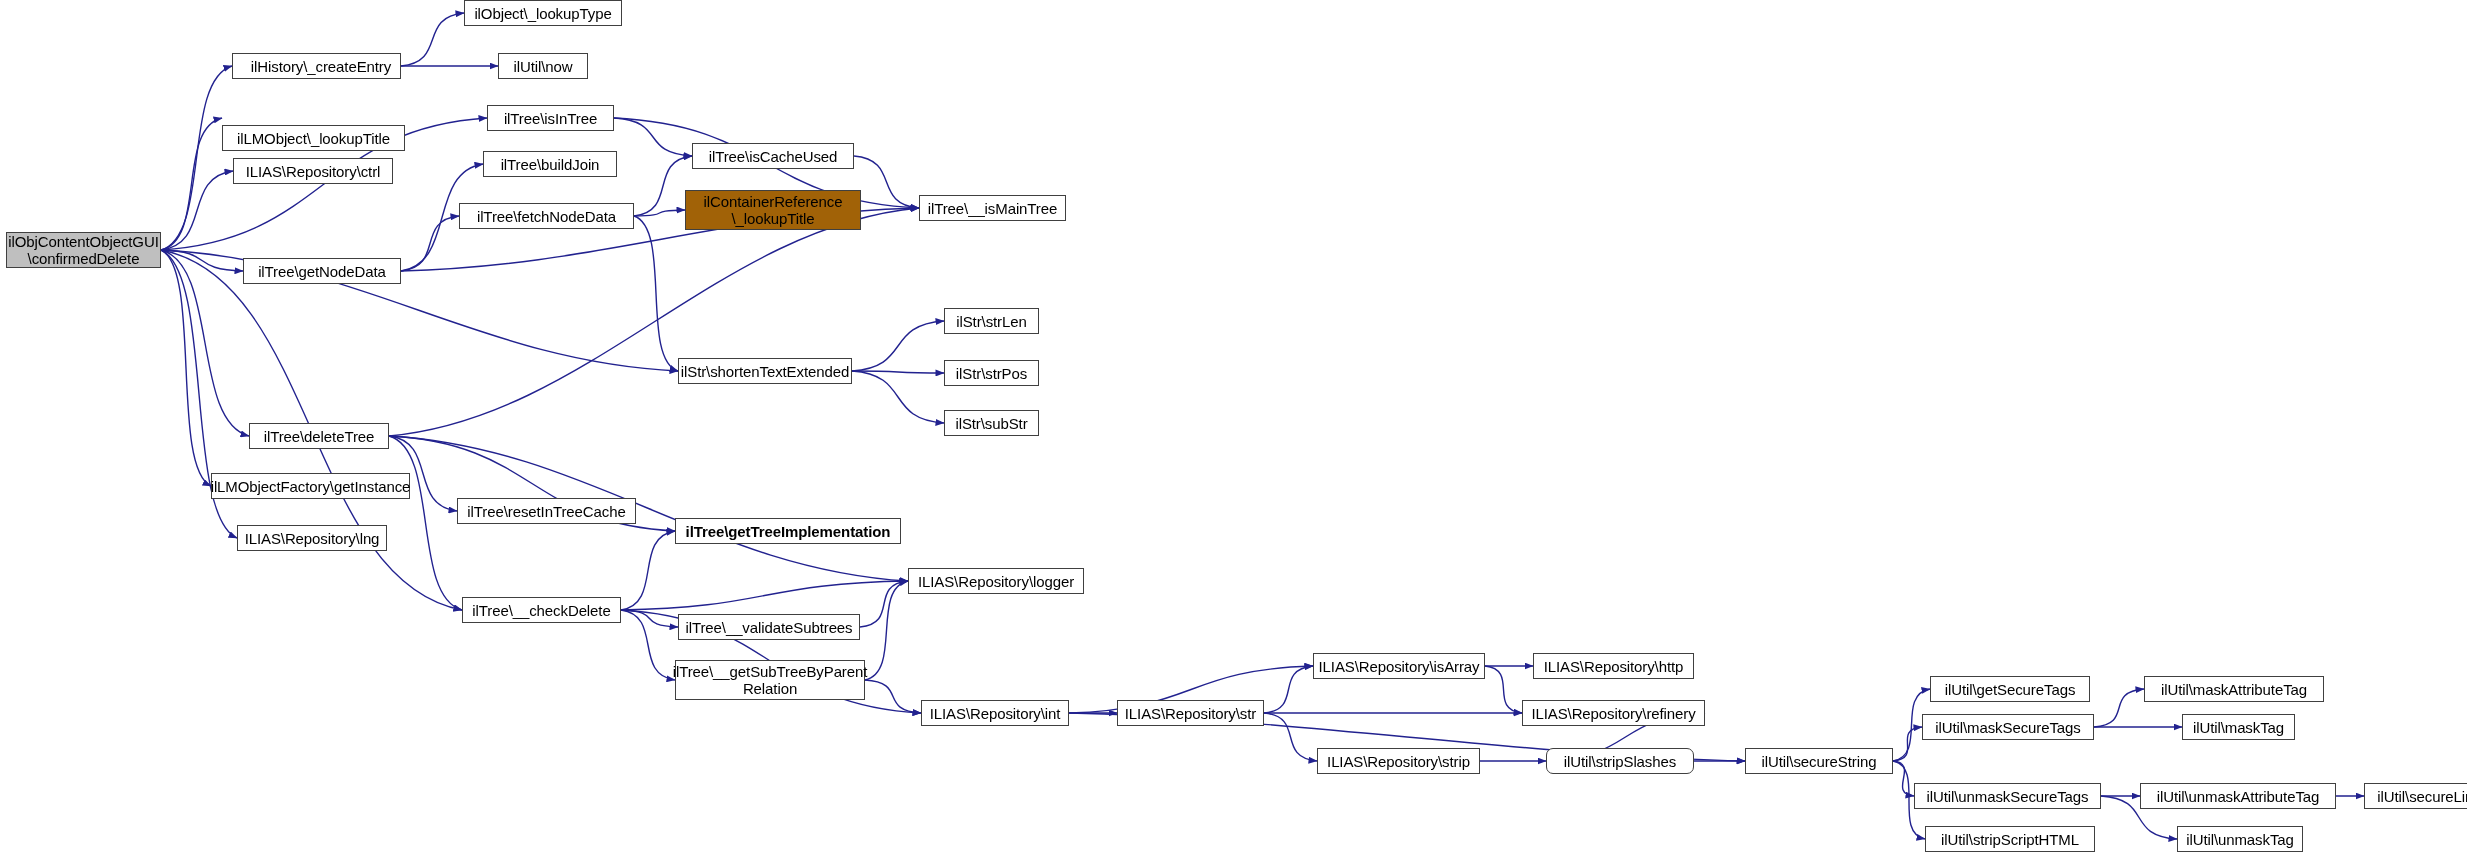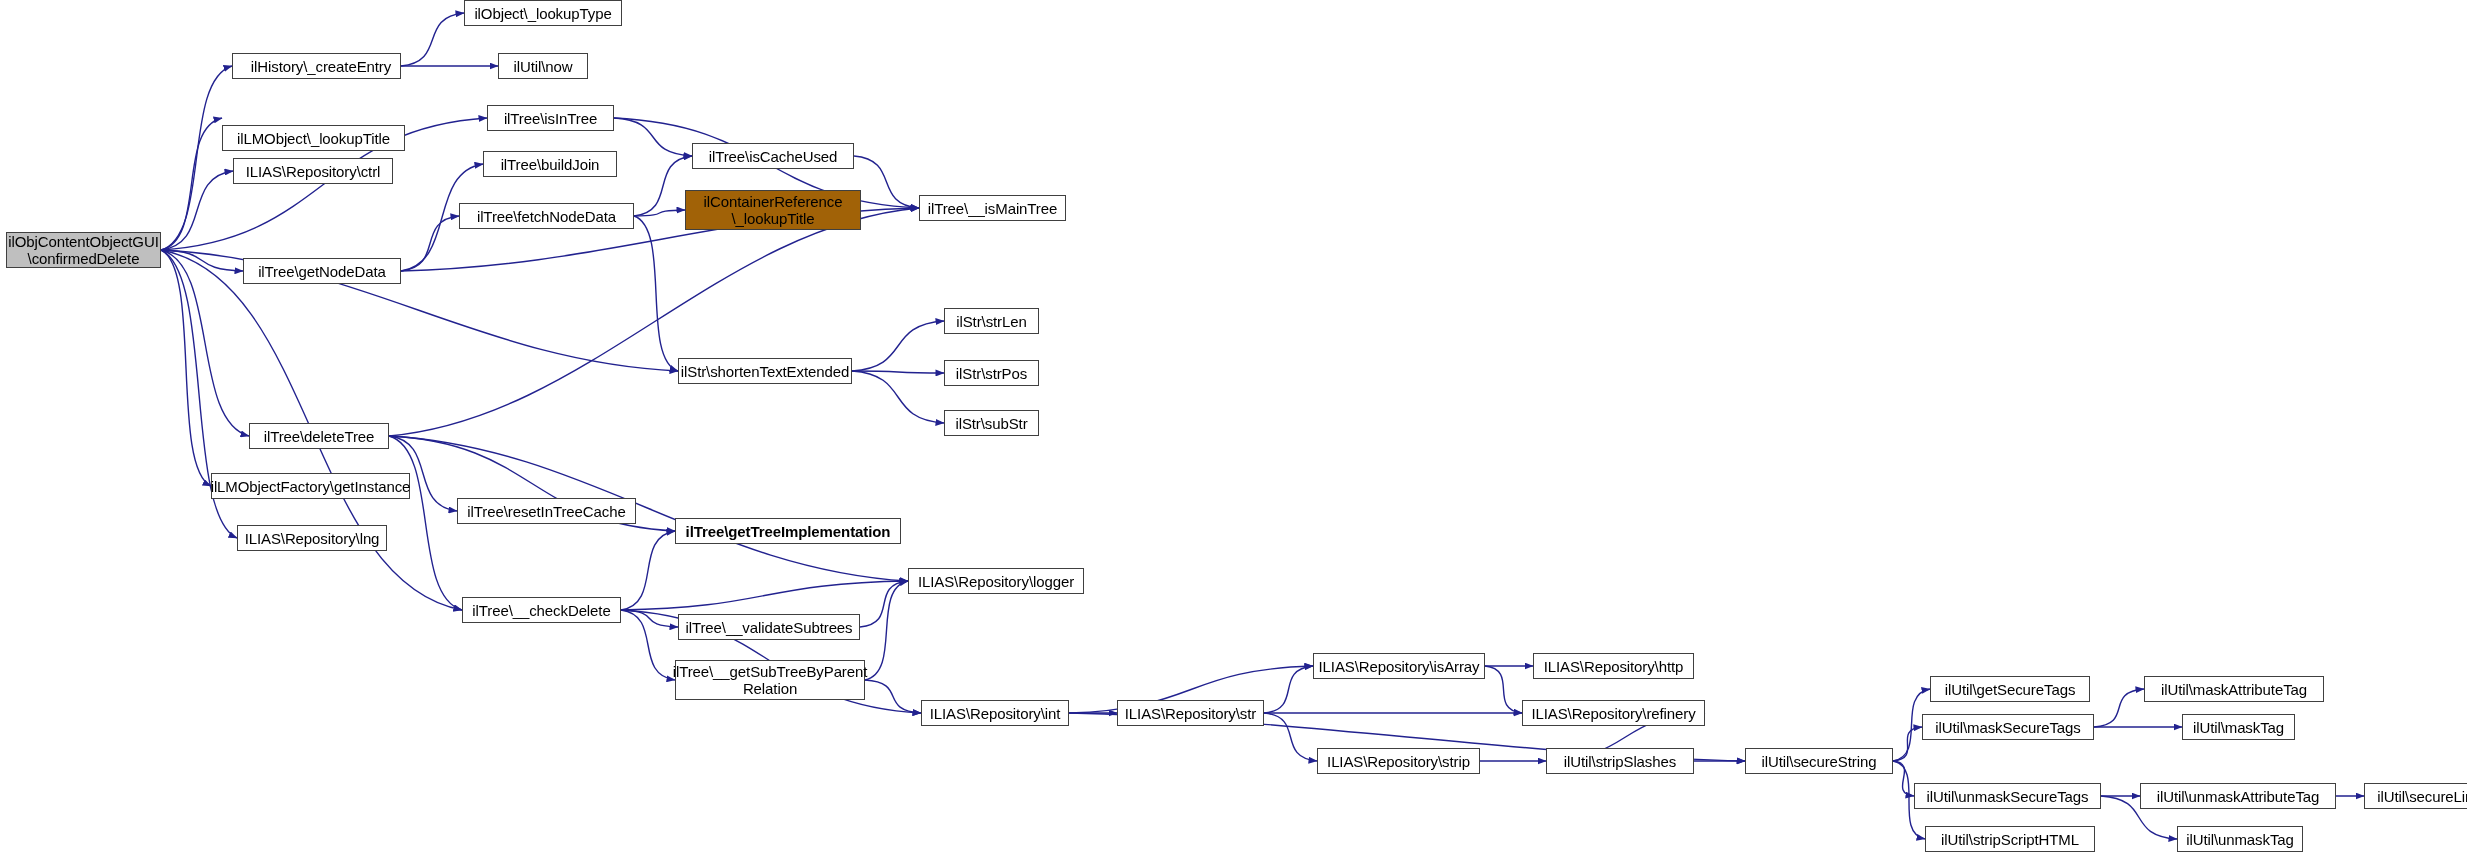--- a/index.html
+++ b/index.html
@@ -138,21 +138,21 @@
       <div class="node" style="left: 462px; top: 597px; width: 159px; height: 26px; background: rgb(255, 255, 255); border-color: rgb(64, 64, 64);">ilTree\__checkDelete</div>
       <div class="node" style="left: 678px; top: 614px; width: 182px; height: 26px; background: rgb(255, 255, 255); border-color: rgb(64, 64, 64);">ilTree\__validateSubtrees</div>
       <div class="node" style="left: 675px; top: 660px; width: 190px; height: 40px; background: rgb(255, 255, 255); border-color: rgb(64, 64, 64);">ilTree\__getSubTreeByParent
 Relation</div>
       <div class="node" style="left: 921px; top: 700px; width: 148px; height: 26px; background: rgb(255, 255, 255); border-color: rgb(64, 64, 64);">ILIAS\Repository\int</div>
       <div class="node" style="left: 1117px; top: 700px; width: 147px; height: 26px; background: rgb(255, 255, 255); border-color: rgb(64, 64, 64);">ILIAS\Repository\str</div>
       <div class="node" style="left: 1313px; top: 653px; width: 172px; height: 26px; background: rgb(255, 255, 255); border-color: rgb(64, 64, 64);">ILIAS\Repository\isArray</div>
       <div class="node" style="left: 1533px; top: 653px; width: 161px; height: 26px; background: rgb(255, 255, 255); border-color: rgb(64, 64, 64);">ILIAS\Repository\http</div>
       <div class="node" style="left: 1522px; top: 700px; width: 183px; height: 26px; background: rgb(255, 255, 255); border-color: rgb(64, 64, 64);">ILIAS\Repository\refinery</div>
       <div class="node" style="left: 1317px; top: 748px; width: 163px; height: 26px; background: rgb(255, 255, 255); border-color: rgb(64, 64, 64);">ILIAS\Repository\strip</div>
-      <div class="node" style="left: 1546px; top: 748px; width: 148px; height: 26px; background: rgb(255, 255, 255); border-color: rgb(64, 64, 64);">ilUtil\stripSlashes</div>
+      <div class="node" style="left: 1546px; top: 748px; width: 148px; height: 26px; background: rgb(255, 255, 255); border-color: rgb(64, 64, 64); border-radius: 7px;">ilUtil\stripSlashes</div>
       <div class="node" style="left: 1745px; top: 748px; width: 148px; height: 26px; background: rgb(255, 255, 255); border-color: rgb(64, 64, 64);">ilUtil\secureString</div>
       <div class="node" style="left: 1930px; top: 676px; width: 160px; height: 26px; background: rgb(255, 255, 255); border-color: rgb(64, 64, 64);">ilUtil\getSecureTags</div>
       <div class="node" style="left: 1922px; top: 714px; width: 172px; height: 26px; background: rgb(255, 255, 255); border-color: rgb(64, 64, 64);">ilUtil\maskSecureTags</div>
       <div class="node" style="left: 1914px; top: 783px; width: 187px; height: 26px; background: rgb(255, 255, 255); border-color: rgb(64, 64, 64);">ilUtil\unmaskSecureTags</div>
       <div class="node" style="left: 1925px; top: 826px; width: 170px; height: 26px; background: rgb(255, 255, 255); border-color: rgb(64, 64, 64);">ilUtil\stripScriptHTML</div>
       <div class="node" style="left: 2144px; top: 676px; width: 180px; height: 26px; background: rgb(255, 255, 255); border-color: rgb(64, 64, 64);">ilUtil\maskAttributeTag</div>
       <div class="node" style="left: 2182px; top: 714px; width: 113px; height: 26px; background: rgb(255, 255, 255); border-color: rgb(64, 64, 64);">ilUtil\maskTag</div>
       <div class="node" style="left: 2140px; top: 783px; width: 196px; height: 26px; background: rgb(255, 255, 255); border-color: rgb(64, 64, 64);">ilUtil\unmaskAttributeTag</div>
       <div class="node" style="left: 2177px; top: 826px; width: 126px; height: 26px; background: rgb(255, 255, 255); border-color: rgb(64, 64, 64);">ilUtil\unmaskTag</div>
       <div class="node" style="left: 2364px; top: 783px; width: 130px; height: 26px; background: rgb(255, 255, 255); border-color: rgb(64, 64, 64);">ilUtil\secureLink</div>

